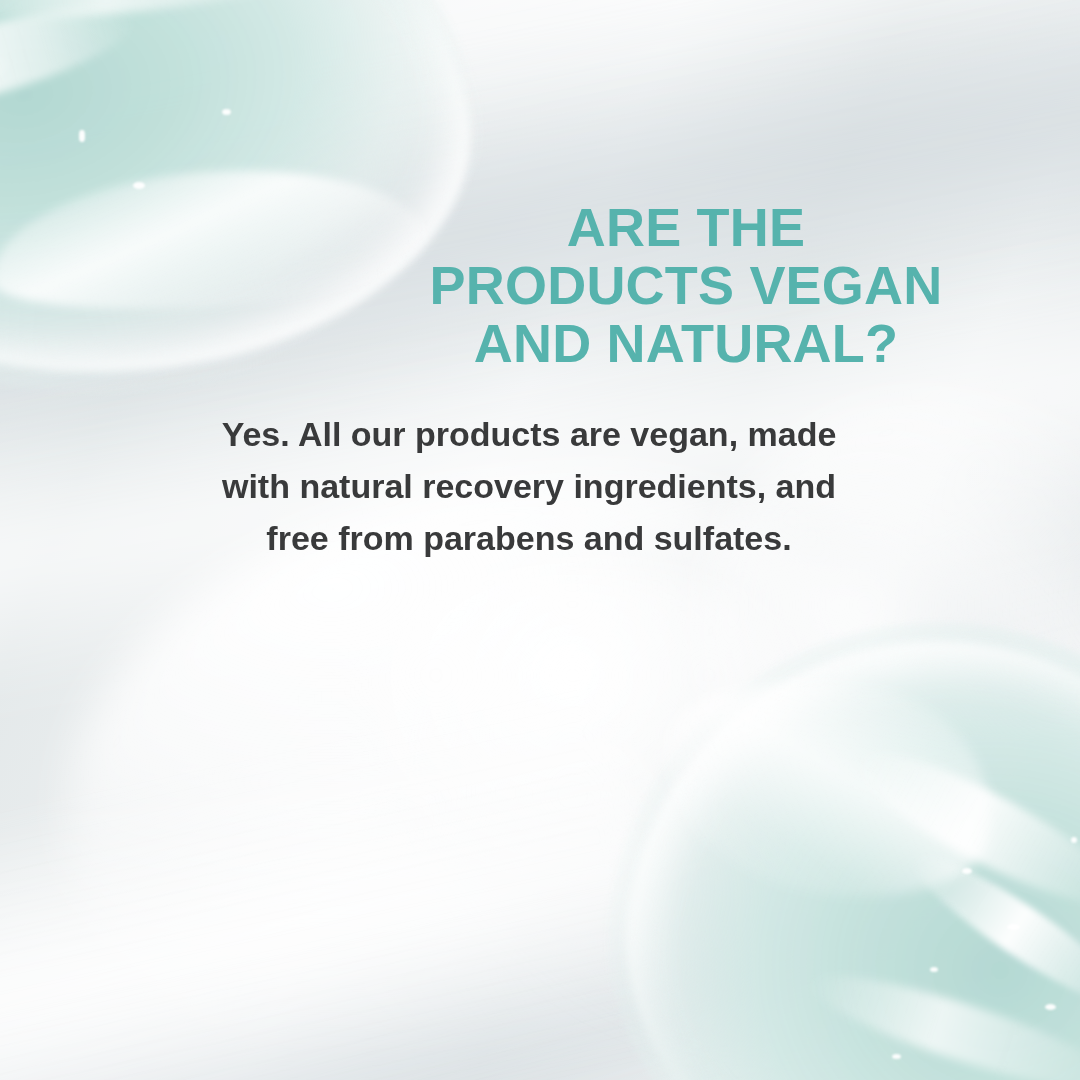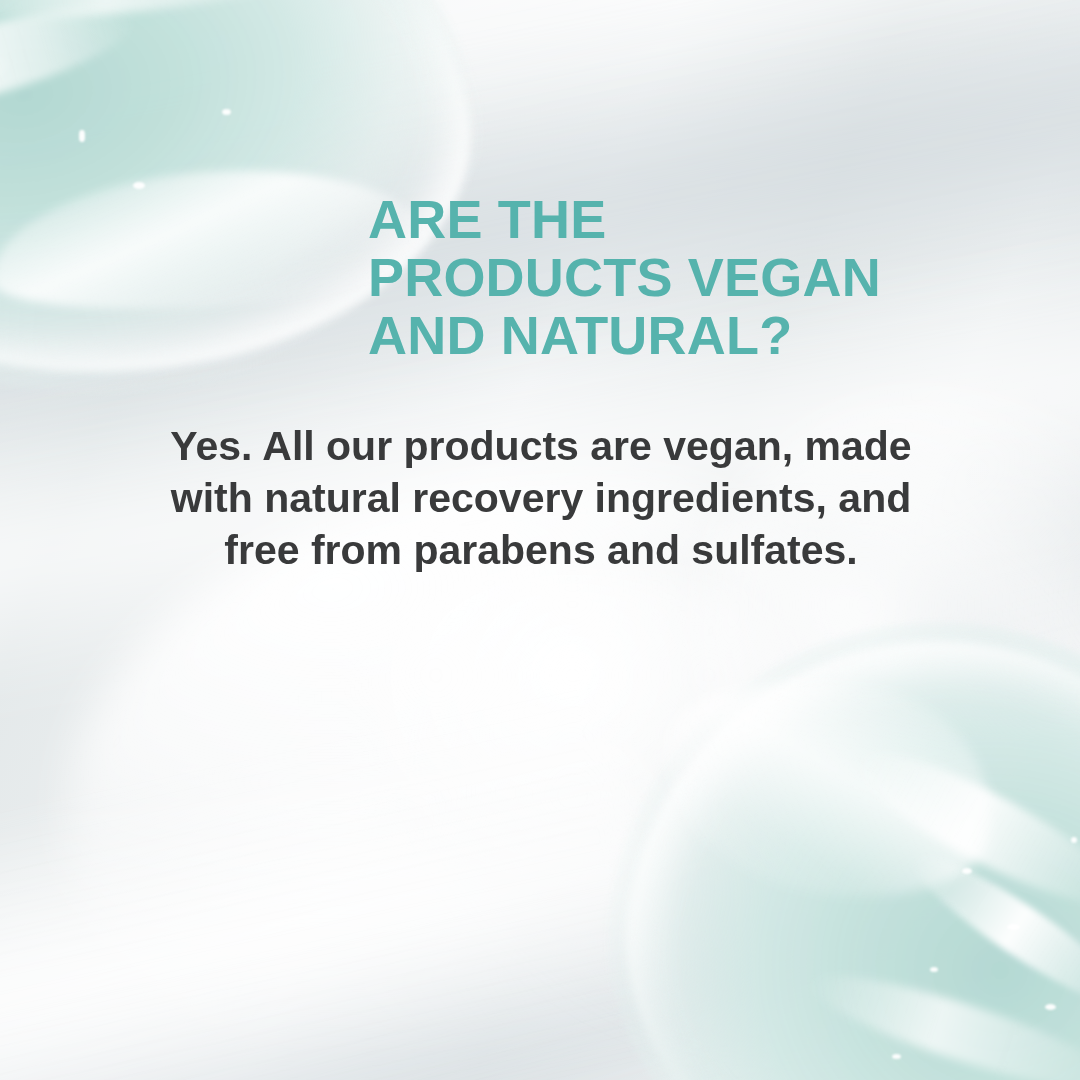--- a/index.html
+++ b/index.html
@@ -394,38 +394,39 @@
   .content {
     position: absolute;
     inset: 0;
   }
 
   .heading {
     position: absolute;
     left: 368px;
     top: 190px;
     width: 620px;
-    margin: 0;
+    margin: 8px;
     font-size: 54px;
     line-height: 58px;
     font-weight: 700;
     letter-spacing: .2px;
     text-transform: uppercase;
     color: #56b3ad;
     white-space: pre-line;
     font-stretch: condensed;
+    text-align: center;
   }
 
   .body-copy {
     position: absolute;
     left: 120px;
     top: 404px;
     width: 810px;
-    margin: 16px;
-    font-size: 41px;
+    margin: 4px;
+    font-size: 34px;
     line-height: 52px;
     font-weight: 700;
     text-align: center;
     color: #393a3b;
     white-space: pre-line;
   }
 </style>
 </head>
 <body>
 

